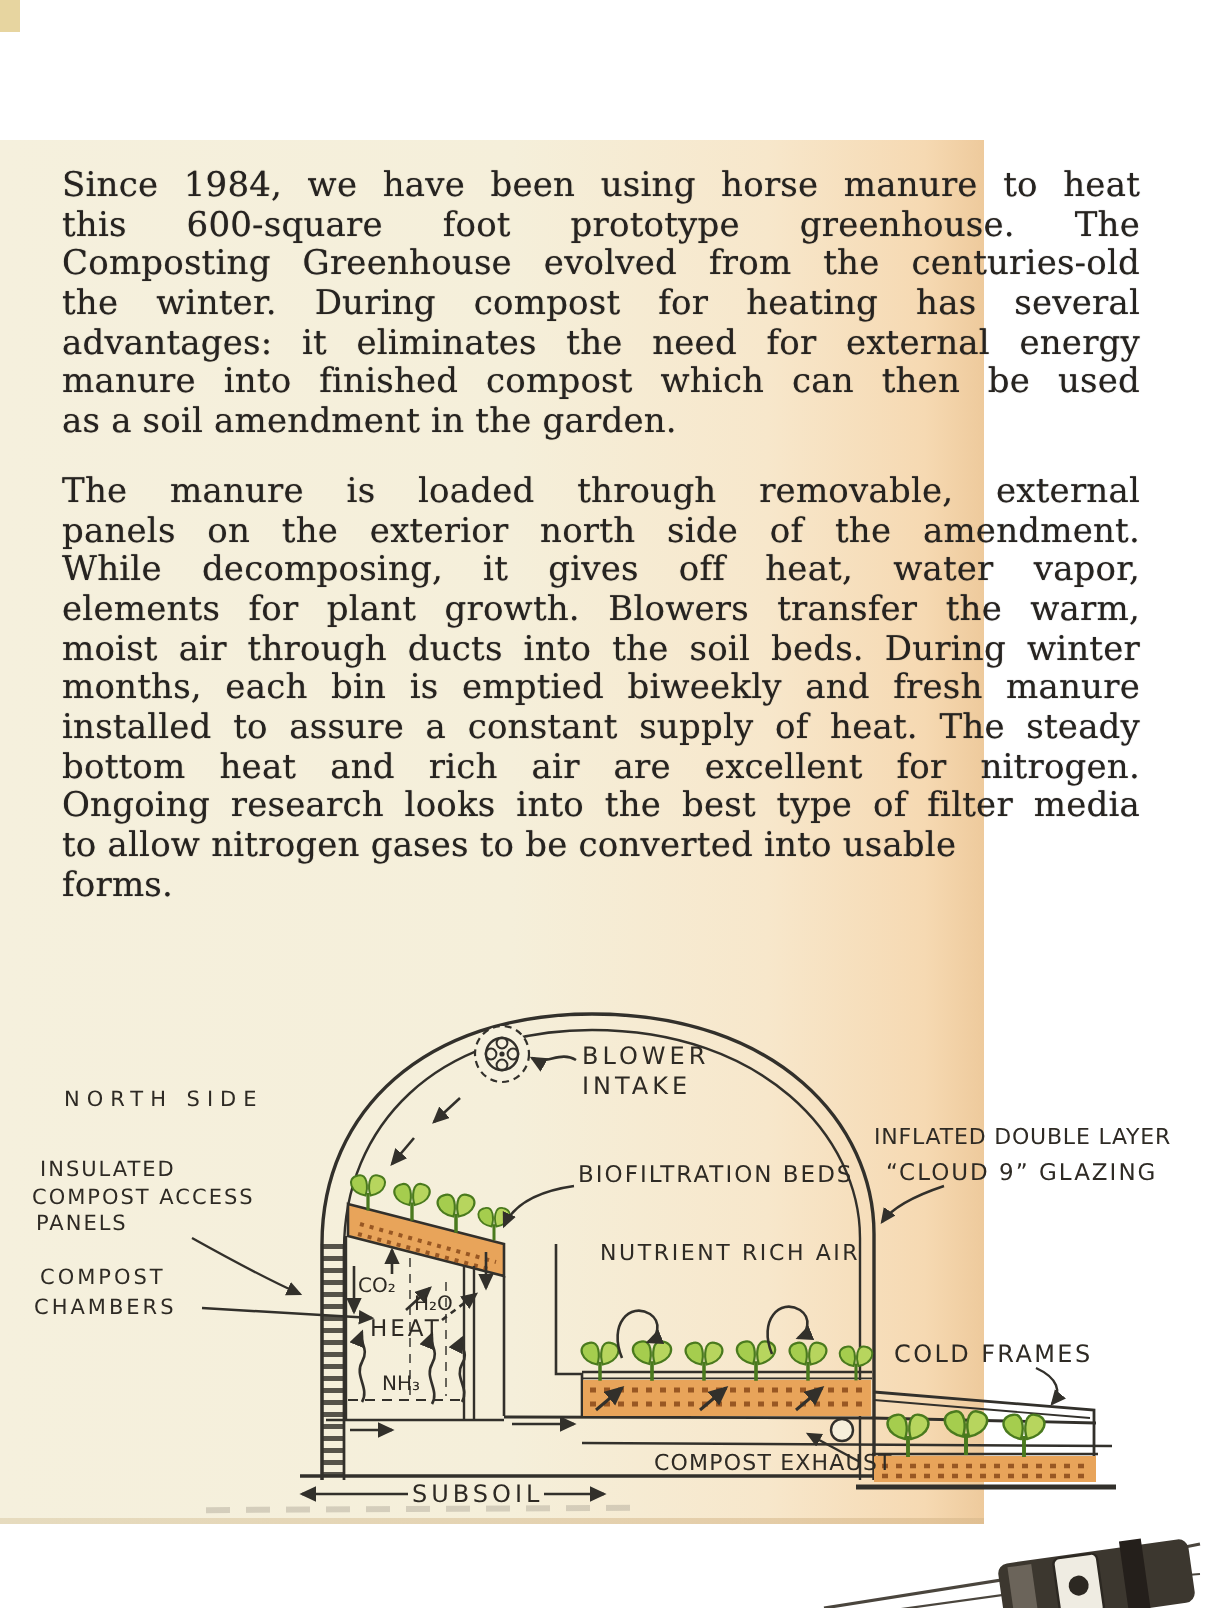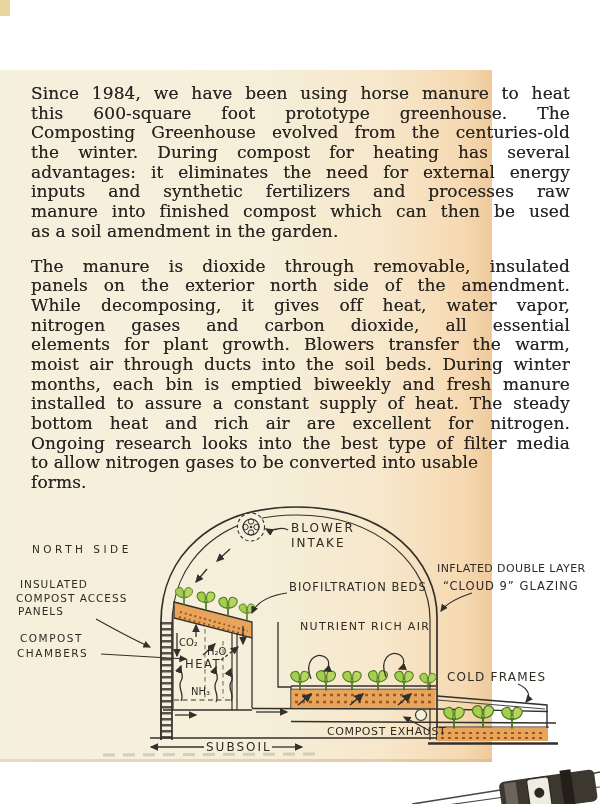--- a/index.html
+++ b/index.html
@@ -46,29 +46,27 @@
 <div class="corner-chip"></div>
 
 <div class="page">
   <div class="textblock">
     <div class="pgraph">
       <div class="line">Since 1984, we have been using horse manure to heat</div>
       <div class="line">this 600-square foot prototype greenhouse. The</div>
       <div class="line">Composting Greenhouse evolved from the centuries-old</div>
       <div class="line">the winter. During compost for heating has several</div>
       <div class="line">advantages: it eliminates the need for external energy</div>
-      <div class="line">inputs and synthetic fertilizers and processes raw</div>
       <div class="line">manure into finished compost which can then be used</div>
       <div class="line ll">as a soil amendment in the garden.</div>
     </div>
     <div class="pgraph p2">
-      <div class="line">The manure is dioxide through removable, insulated</div>
+      <div class="line">The manure is loaded through removable, external</div>
       <div class="line">panels on the exterior north side of the amendment.</div>
       <div class="line">While decomposing, it gives off heat, water vapor,</div>
-      <div class="line">nitrogen gases and carbon dioxide, all essential</div>
       <div class="line">elements for plant growth. Blowers transfer the warm,</div>
       <div class="line">moist air through ducts into the soil beds. During winter</div>
       <div class="line">months, each bin is emptied biweekly and fresh manure</div>
       <div class="line">installed to assure a constant supply of heat. The steady</div>
       <div class="line">bottom heat and rich air are excellent for nitrogen.</div>
       <div class="line">Ongoing research looks into the best type of filter media</div>
       <div class="line ll">to allow nitrogen gases to be converted into usable</div>
       <div class="line ll">forms.</div>
     </div>
   </div>

